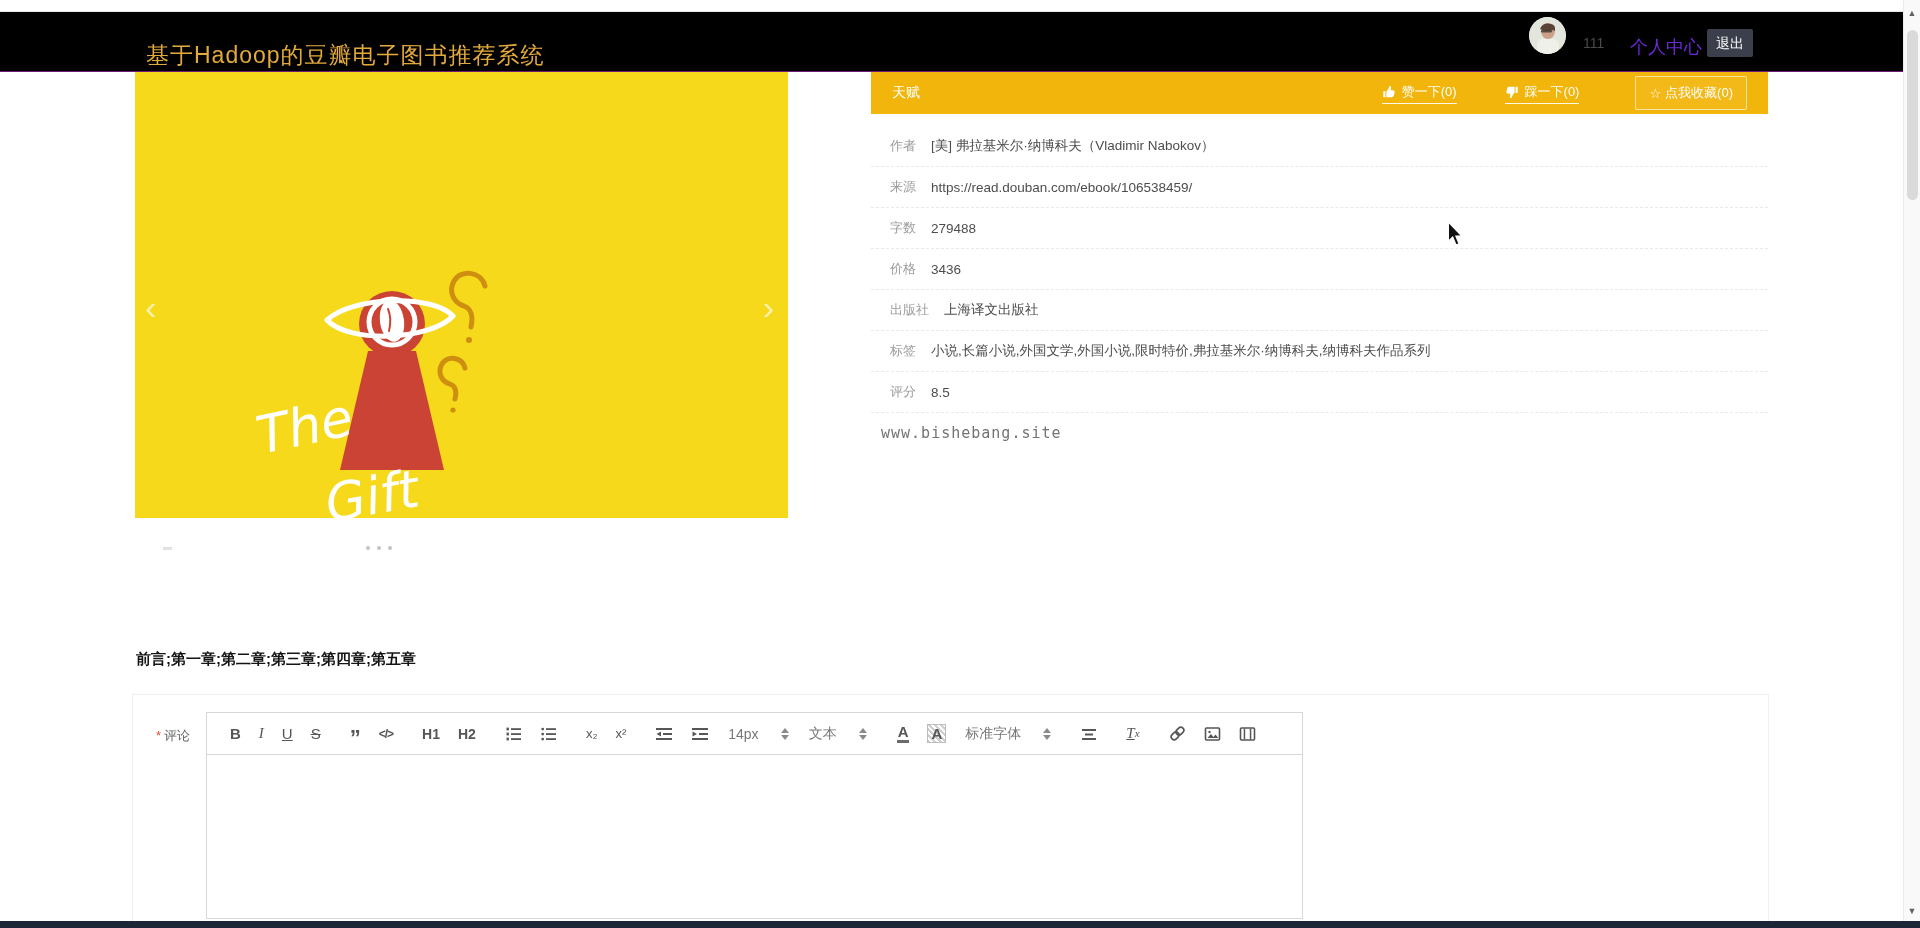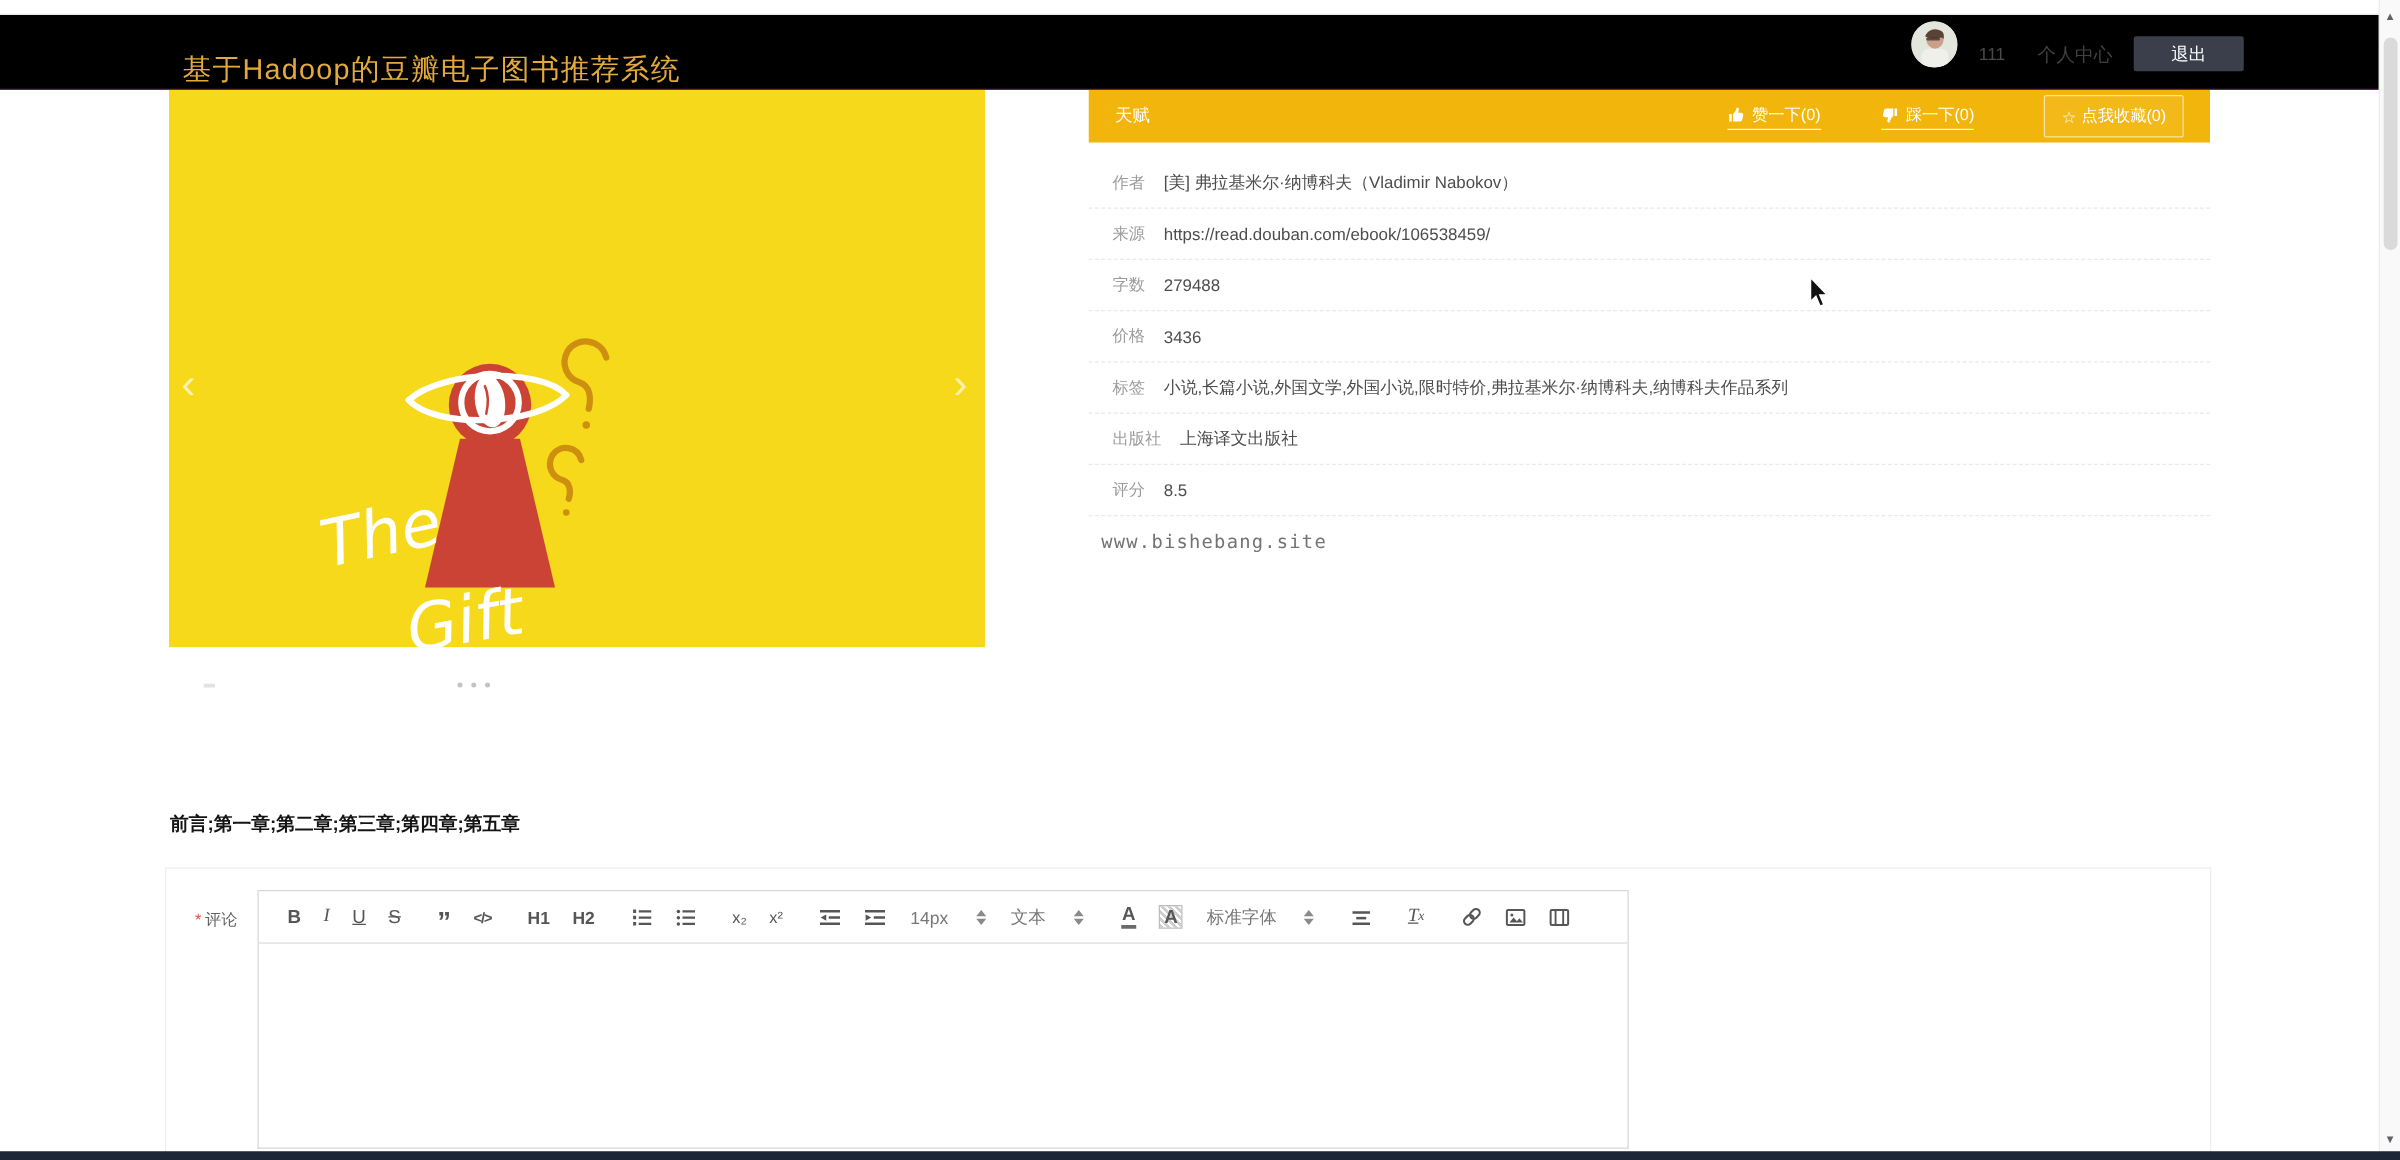--- a/index.html
+++ b/index.html
@@ -6,22 +6,22 @@
   html,body { background:#dfdfdf; }
   body { font-family:"Liberation Sans","DejaVu Sans",sans-serif; }
   .screen { position:relative; width:1920px; height:928px; background:#fff; overflow:hidden; }
 
   
   .topline { position:absolute; left:0; top:11px; width:100%; height:0; border-top:1px solid #e8e8e8; }
   .header { position:absolute; left:0; top:12px; width:100%; height:60px; background:#000000; border-bottom:1px solid #701a75; }
   .page-title { position:absolute; left:146px; top:28px; font-size:23px; color:#e3a93d; letter-spacing:1px; white-space:nowrap; }
   .avatar { position:absolute; left:1529px; top:17px; width:37px; height:37px; border-radius:50%; overflow:hidden; background:#dde0d6; }
   .username { position:absolute; left:1583px; top:35px; font-size:14px; color:#4a4a4a; }
-  .profile-link { position:absolute; left:1630px; top:35px; font-size:15px; color:#404040; cursor:pointer; }
-  .logout-btn { position:absolute; left:1707px; top:29px; background:#3a3f4b; color:#fff; font-size:14px; padding:7px 30px; line-height:1; border:none; border-radius:2px; cursor:pointer; }
+  .profile-link { position:absolute; left:1630px; top:35px; font-size:18px; color:#6d28d9; cursor:pointer; }
+  .logout-btn { position:absolute; left:1707px; top:29px; background:#3a3f4b; color:#fff; font-size:14px; padding:7px 9px; line-height:1; border:none; border-radius:2px; cursor:pointer; }
 
   
   .cover { position:absolute; left:135px; top:72px; width:653px; height:446px; overflow:hidden; }
   .cover svg { display:block; }
   .car-arrow { position:absolute; top:218px; font-size:34px; color:rgba(255,255,255,.65); line-height:1; cursor:pointer; user-select:none; }
   .car-prev { left:10px; }
   .car-next { right:14px; }
   .car-dash { position:absolute; left:163px; top:547px; width:9px; height:3px; background:#e2e2e2; }
   .car-dots { position:absolute; left:366px; top:546px; display:flex; gap:7px; }
   .car-dots i { width:4px; height:4px; border-radius:50%; background:#c3c3c3; }
@@ -173,26 +173,26 @@
       </div>
       <div class="row">
         <span class="lab">字数</span>
         <span class="val">279488</span>
       </div>
       <div class="row">
         <span class="lab">价格</span>
         <span class="val">3436</span>
       </div>
       <div class="row">
+        <span class="lab">出版社</span>
+        <span class="val">上海译文出版社</span>
+      </div>
+      <div class="row">
         <span class="lab">标签</span>
         <span class="val">小说,长篇小说,外国文学,外国小说,限时特价,弗拉基米尔·纳博科夫,纳博科夫作品系列</span>
-      </div>
-      <div class="row">
-        <span class="lab">出版社</span>
-        <span class="val">上海译文出版社</span>
       </div>
       <div class="row">
         <span class="lab">评分</span>
         <span class="val">8.5</span>
       </div>
     </div>
     <div class="watermark">www.bishebang.site</div>
   </div>
 
   <div class="chap-line">前言;第一章;第二章;第三章;第四章;第五章</div>

